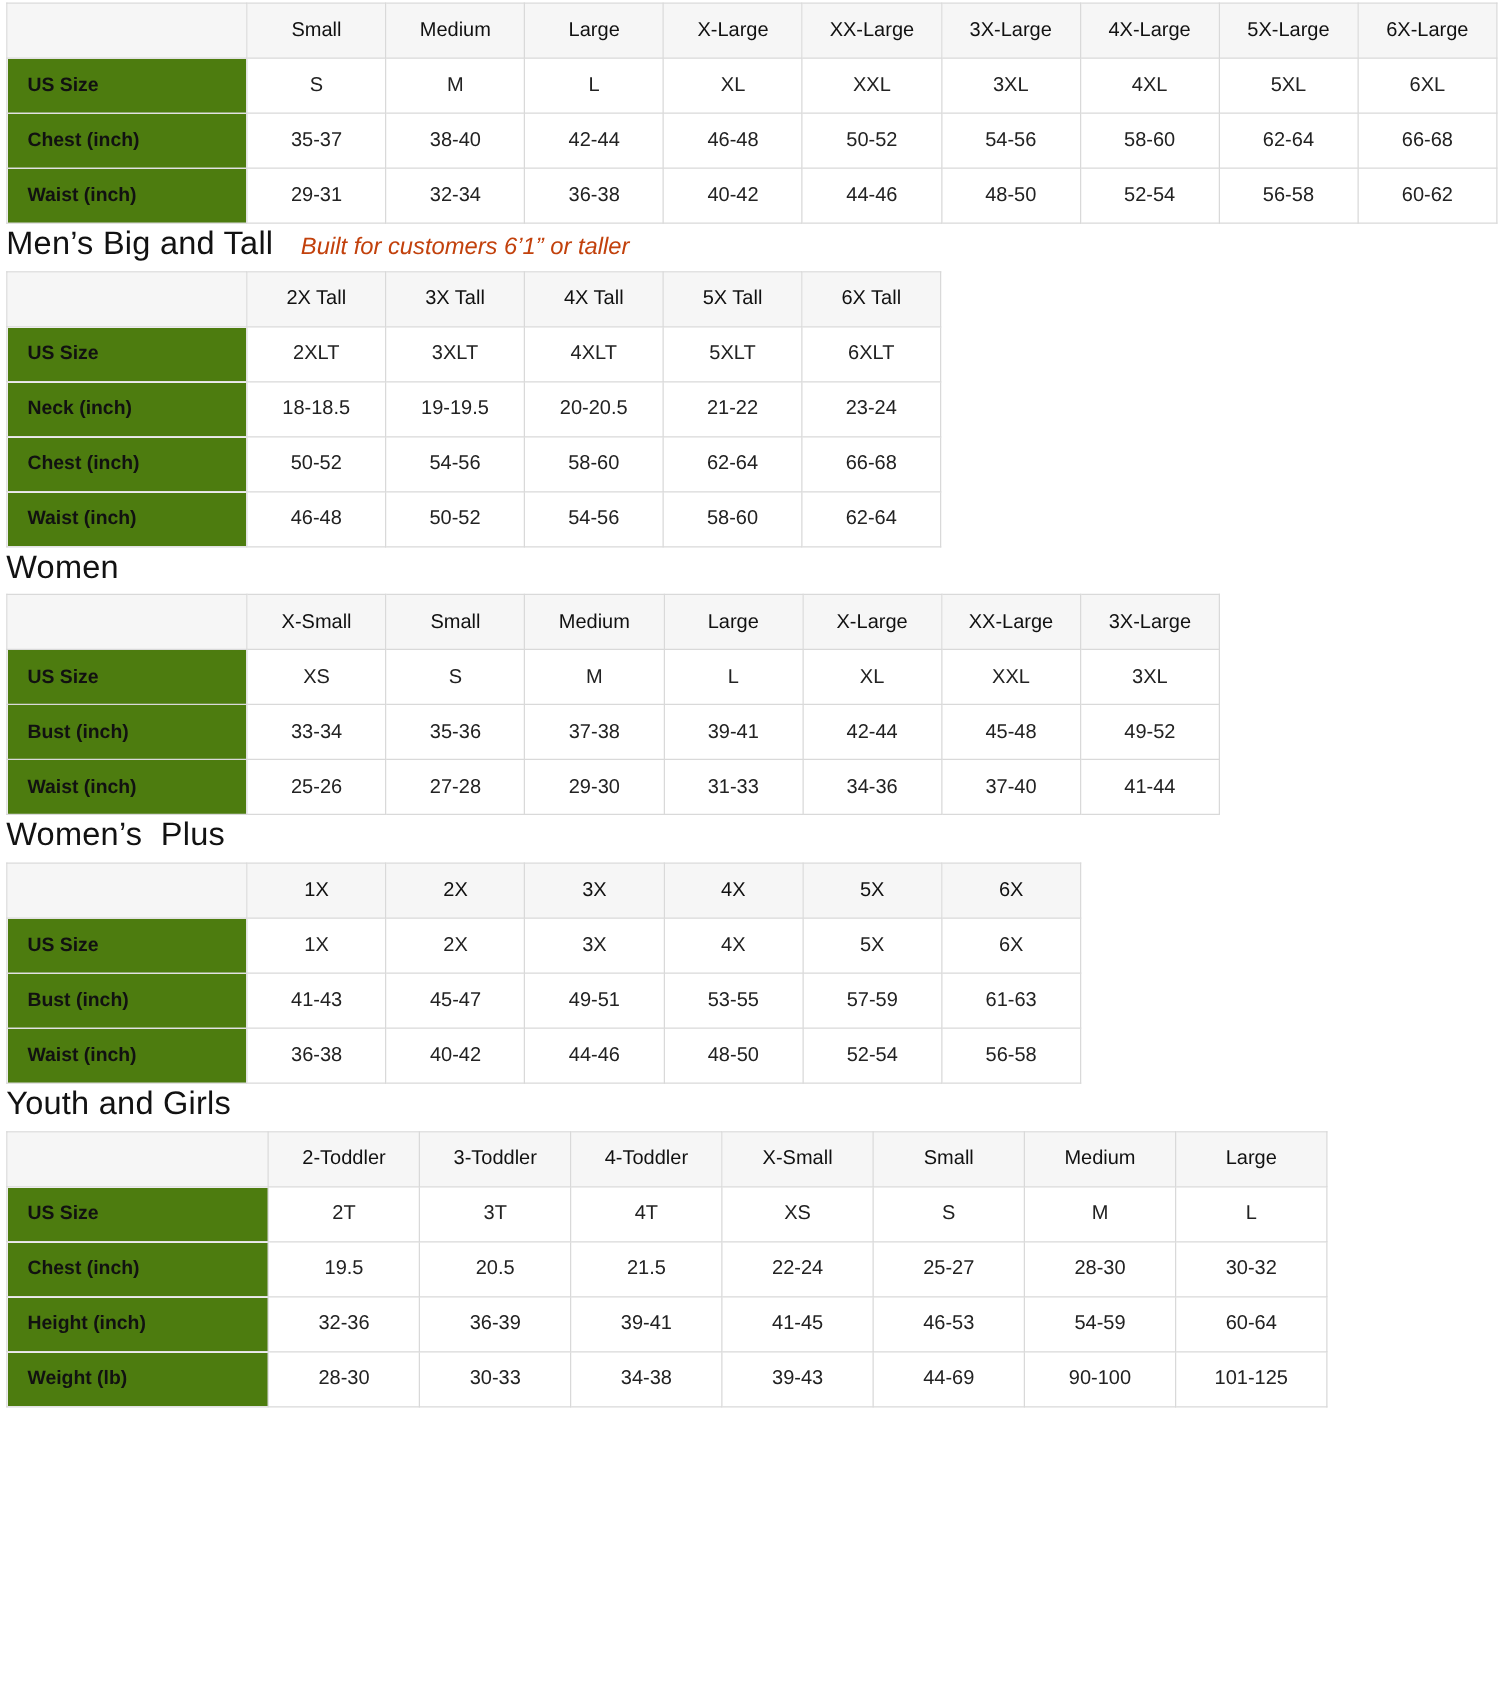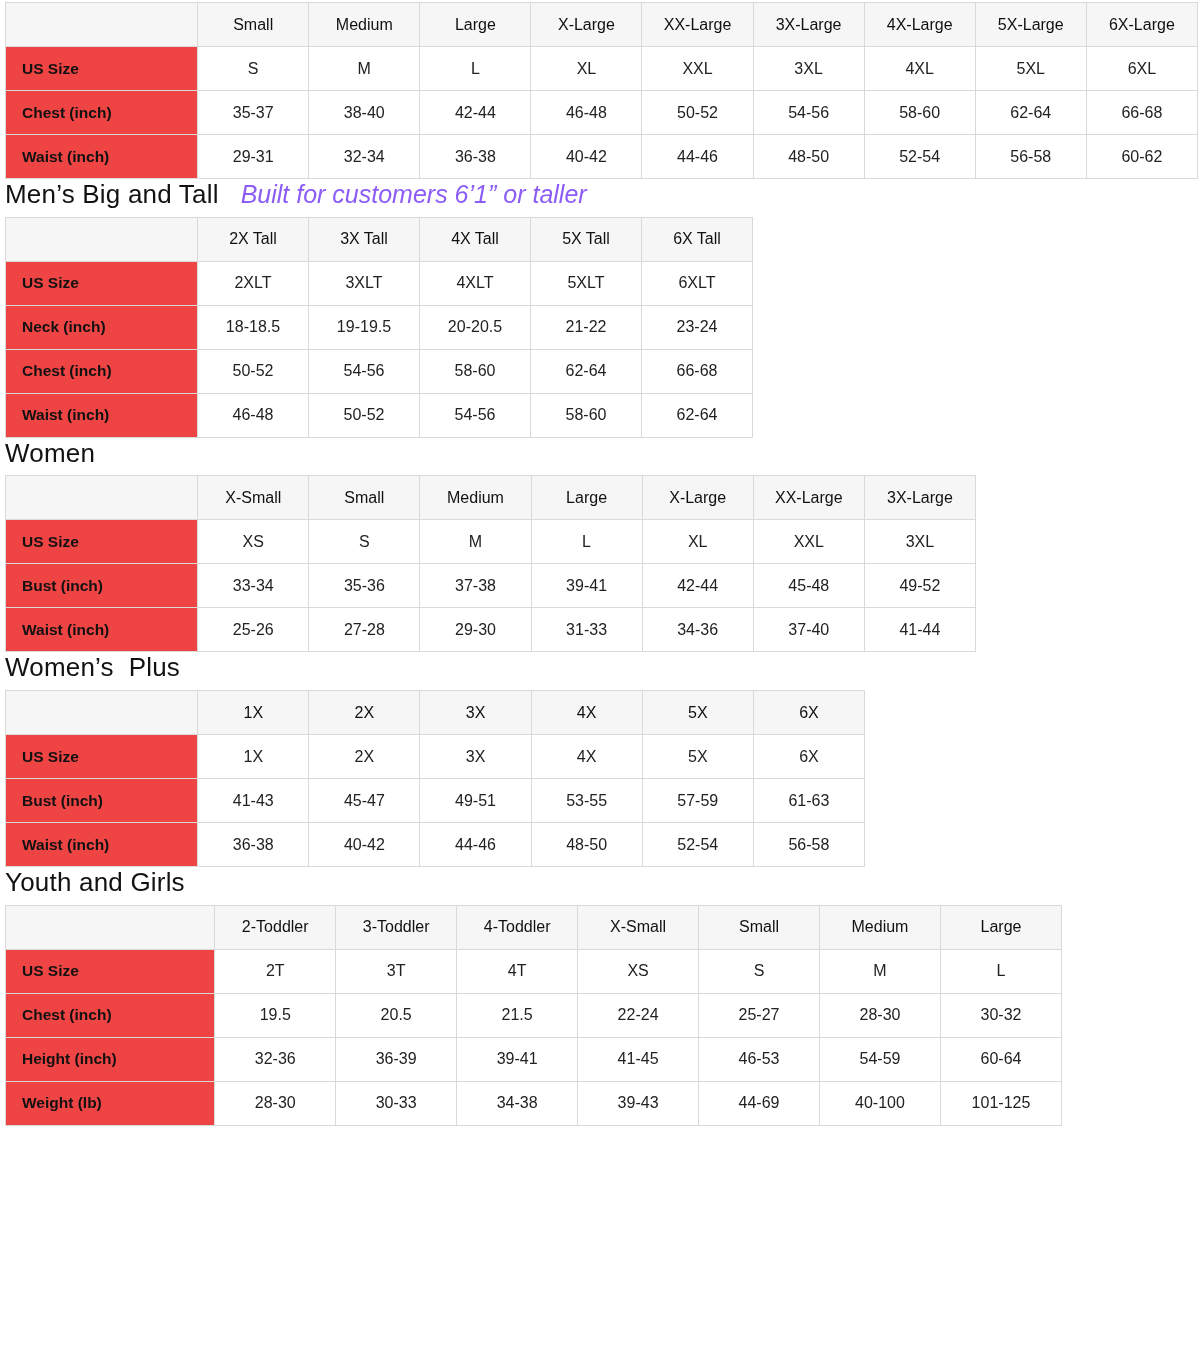--- a/index.html
+++ b/index.html
@@ -26,43 +26,43 @@
   .section-title {
     margin: 0;
     font-size: 26px;
     font-weight: 400;
     color: #121212;
     letter-spacing: 0.2px;
     line-height: 1.18;
   }
   .section-subtitle {
     font-style: italic;
-    font-size: 25px;
-    color: #8b5cf6;
+    font-size: 19px;
+    color: #c2410c;
   }
   table.size-table {
     border-collapse: collapse;
     table-layout: fixed;
   }
   .size-table th, .size-table td {
     border: 1px solid #d9d9d9;
     height: 44px;
     padding: 0 6px;
     font-size: 16px;
     font-weight: 400;
     text-align: center;
     vertical-align: middle;
     overflow: hidden;
   }
   .size-table thead th {
     background: #f6f6f6;
     color: #111;
   }
   .size-table tbody th.row-label {
-    background: #ef4444;
+    background: #4d7c0f;
     text-align: left;
     padding-left: 16px;
     font-weight: 700;
     font-size: 15.5px;
     color: #111;
   }
   .size-table td { background: #ffffff; color: #222; }
 </style>
 </head>
 <body>
@@ -363,20 +363,20 @@
               <td>54-59</td>
               <td>60-64</td>
             </tr>
             <tr>
               <th class="row-label" scope="row">Weight (lb)</th>
               <td>28-30</td>
               <td>30-33</td>
               <td>34-38</td>
               <td>39-43</td>
               <td>44-69</td>
-              <td>40-100</td>
+              <td>90-100</td>
               <td>101-125</td>
             </tr>
           </tbody>
         </table>
       </section>
     </div>
 </div>
 
 </body></html>

